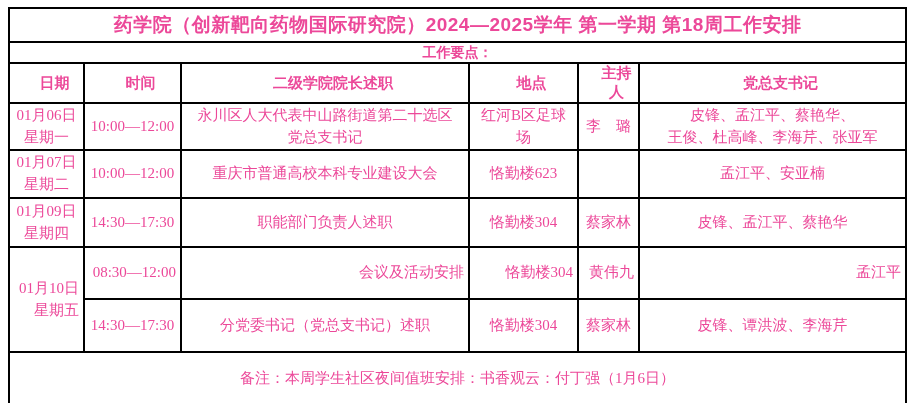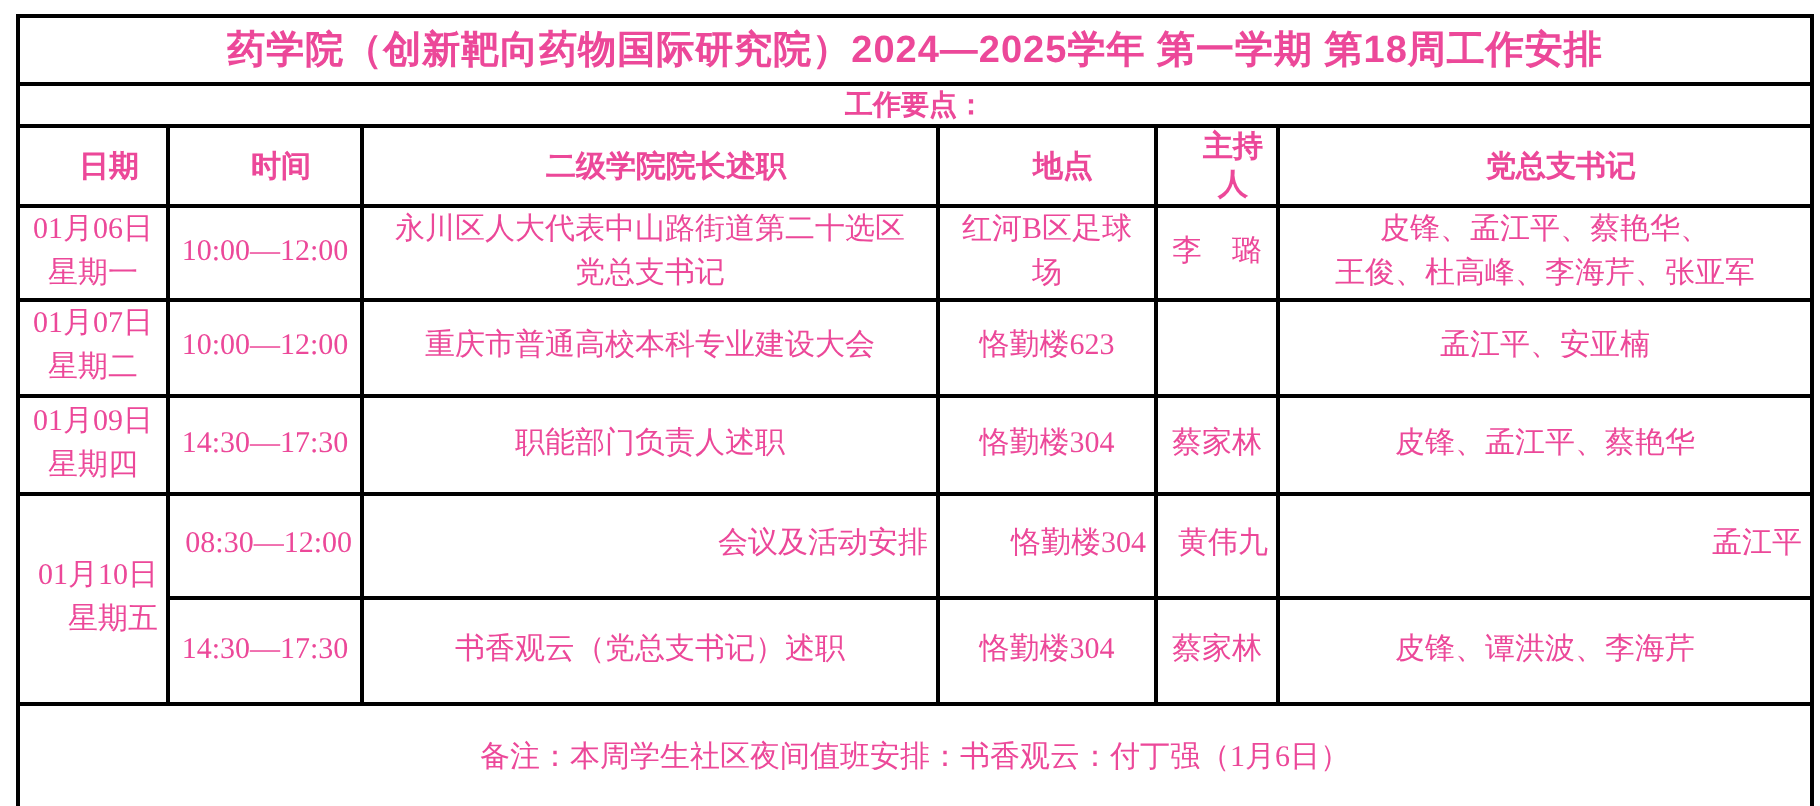--- a/index.html
+++ b/index.html
@@ -142,21 +142,21 @@
 星期五</td>
       <td>08:30—12:00</td>
       <td>会议及活动安排</td>
       <td>恪勤楼304</td>
       <td>黄伟九</td>
       <td>孟江平</td>
     </tr>
 
     <tr class="data-row r5">
       <td>14:30—17:30</td>
-      <td>书香观云（党总支书记）述职</td>
+      <td>分党委书记（党总支书记）述职</td>
       <td>恪勤楼304</td>
       <td>蔡家林</td>
       <td>皮锋、谭洪波、李海芹</td>
     </tr>
 
     <tr>
       <td colspan="6" class="note-cell">备注：本周学生社区夜间值班安排：书香观云：付丁强（1月6日）</td>
     </tr>
   </tbody>
     </table>

